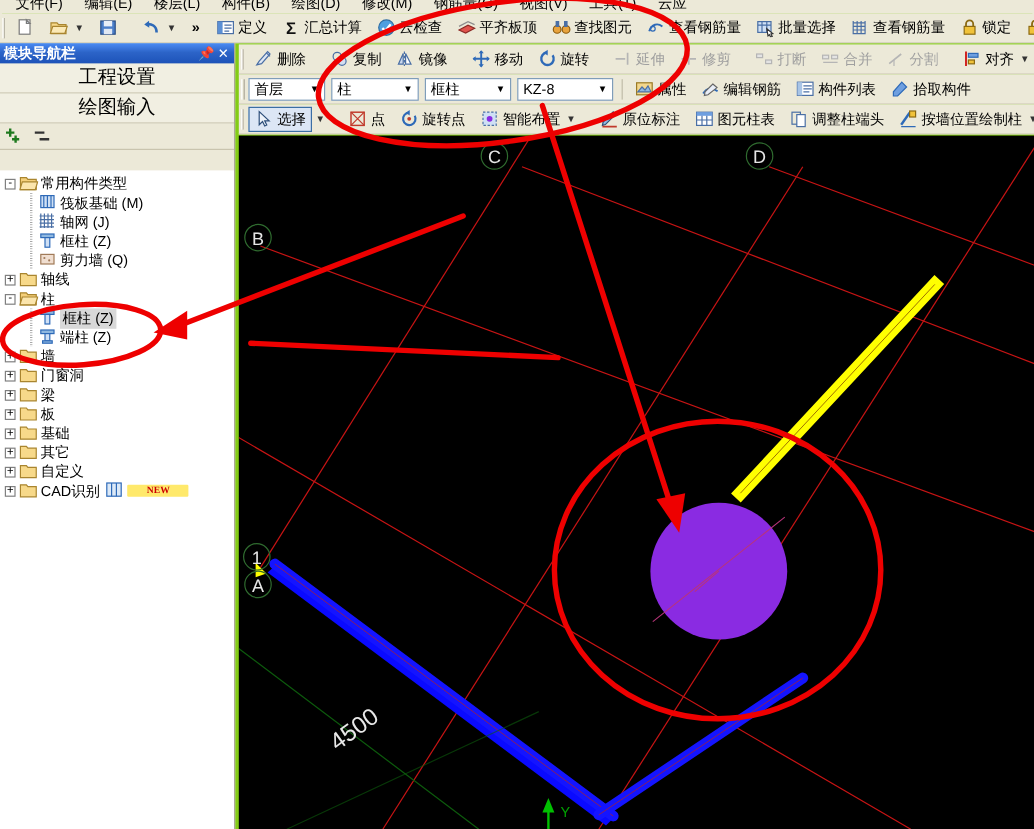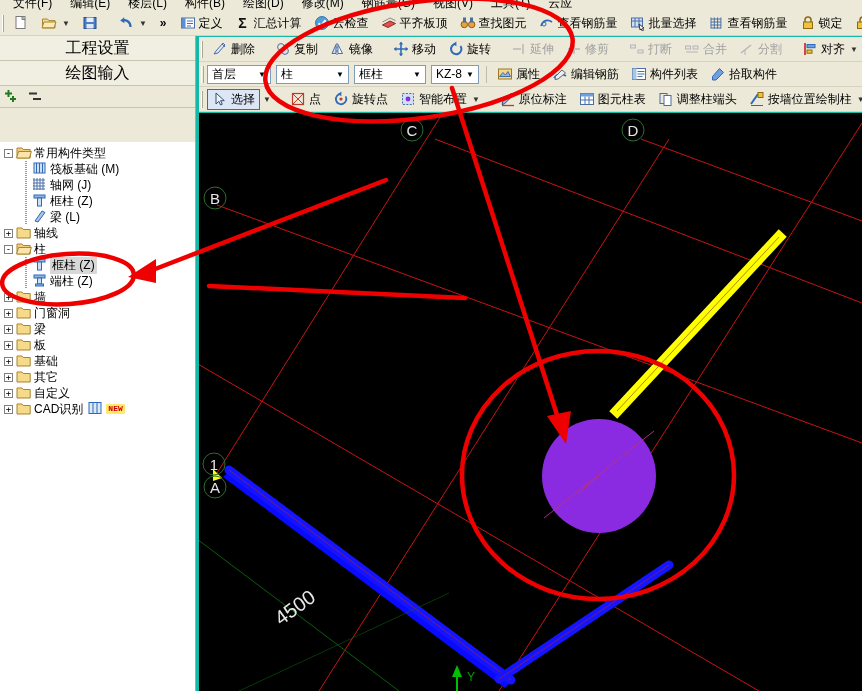--- a/index.html
+++ b/index.html
@@ -4,21 +4,21 @@
 <style>
   * { box-sizing: border-box; }
   html, body {
     margin: 0; padding: 0;
     width: 862px; height: 691px;
     overflow: hidden;
     font-family: "Liberation Sans", "DejaVu Sans", sans-serif;
     font-size: 12px;
     background: #ece9d8;
   }
-  #app { position: relative; width: 862px; height: 691px; background: #14b8a6; border-radius: 19px; }
+  #app { position: relative; width: 862px; height: 691px; background: #84cc16; border-radius: 19px; }
 
   
   .menubar {
     position: absolute; left: 0; top: -5px; width: 862px; height: 16px;
     background: #ece9d8;
     display: flex; align-items: center; padding-left: 4px;
     overflow: hidden;
   }
   .menubar .mi {
     padding: 0 9px; font-size: 12px; color: #000; white-space: nowrap;
@@ -84,22 +84,22 @@
   .nlabel.sel { background: #d8d8d8; padding: 0 2px; }
   .indent1 { padding-left: 4px; }
   .indent2 { padding-left: 20px; }
   .dotline {
     width: 12px; height: 16px; flex: 0 0 12px;
     background-image: linear-gradient(to bottom, #9a9a9a 1px, transparent 1px);
     background-size: 2px 2px; background-position: 5px 0; background-repeat: repeat-y;
   }
   .newbadge {
     background: #ffe96b; color: #c00; font-size: 8px; font-weight: bold;
-    padding: 0 2px; margin-left: 3px; border-radius: 1px; line-height: 10px;
-    font-family: Liberation Mono, monospace;
+    padding: 0 16px; margin-left: 3px; border-radius: 1px; line-height: 10px;
+    font-family: Liberation Serif, serif;
   }
 
   
   .canvas {
     position: absolute; left: 199px; top: 113px; width: 663px; height: 578px;
     background: #000; overflow: hidden;
   }
   .canvas svg { position: absolute; left: 0; top: 0; }
 
   
@@ -376,21 +376,21 @@
       <span style="font-size:8px;padding-right:4px;">▼</span>
     </div>
     <div style="position:relative;width:73px;height:19px;background:#fff;border:1px solid #7f9db9;display:flex;align-items:center;margin-right:5px;">
       <span style="padding-left:4px;flex:1;">柱</span>
       <span style="font-size:8px;padding-right:4px;">▼</span>
     </div>
     <div style="position:relative;width:72px;height:19px;background:#fff;border:1px solid #7f9db9;display:flex;align-items:center;margin-right:5px;">
       <span style="padding-left:4px;flex:1;">框柱</span>
       <span style="font-size:8px;padding-right:4px;">▼</span>
     </div>
-    <div style="position:relative;width:48px;height:19px;background:#fff;border:1px solid #7f9db9;display:flex;align-items:center;margin-right:3px;">
+    <div style="position:relative;width:80px;height:19px;background:#fff;border:1px solid #7f9db9;display:flex;align-items:center;margin-right:3px;">
       <span style="padding-left:4px;flex:1;font-family:'Liberation Sans',sans-serif;">KZ-8</span>
       <span style="font-size:8px;padding-right:4px;">▼</span>
     </div>
     <div class="sep"></div>
 
     <div class="tbitem">
       <span class="ic">
         <svg width="16" height="16">
             <rect x="1.5" y="3" width="13" height="10" fill="#f3d78d" stroke="#9a7a25"></rect>
             <path d="M2.5 10.5 L6 6.5 L8.5 9 L11 5.5 L13.5 10.5 Z" fill="#8fb8e0" stroke="#4a6fa5"></path>
@@ -508,20 +508,25 @@
             <path d="M2 14.5 h12" stroke="#2e6ab8"></path>
           </svg>
       </span>
       <span>按墙位置绘制柱</span>
       <span class="caret">▼</span>
     </div>
 
   </div>
 
   <div class="panel">
+    <div class="panel-title">
+      <span class="t">模块导航栏</span>
+      <span class="pbtn">📌</span>
+      <span class="pbtn">✕</span>
+    </div>
     <div class="navbtn">工程设置</div>
     <div class="navbtn">绘图输入</div>
     <div class="treetools">
       <span class="ic">
         <svg width="16" height="16">
             <path d="M1 4.5 h7 M4.5 1 v7" stroke="#1f7a1f" stroke-width="2"></path>
             <path d="M6 10 h6 M9 7 v6" stroke="#1f7a1f" stroke-width="2"></path>
           </svg>
       </span>
       <span class="ic">
@@ -571,24 +576,26 @@
               <rect x="2" y="2" width="11" height="3" fill="#8fb8e0" stroke="#2e6ab8"></rect>
               <rect x="5.5" y="5" width="4" height="8" fill="#cfe0f5" stroke="#2e6ab8"></rect>
             </svg>
         </span>
         <span class="nlabel">框柱 (Z)</span>
       </div>
       <div class="node indent2">
         <span class="dotline"></span>
         <span class="ic">
           <svg width="16" height="14">
-              <path d="M3 12 L10 2 L13 3.5 L6 13 Z" fill="#a8c4e6" stroke="#2e6ab8"></path>
-            </svg>
-        </span>
-        <span class="nlabel">梁 (L)</span>
+              <rect x="2" y="3" width="11" height="8" fill="#f0ded0" stroke="#a07a58"></rect>
+              <circle cx="5" cy="6" r=".9" fill="#a07a58"></circle>
+              <circle cx="9" cy="8" r=".9" fill="#a07a58"></circle>
+            </svg>
+        </span>
+        <span class="nlabel">剪力墙 (Q)</span>
       </div>
 
       <div class="node indent1">
         <span class="exp">+</span>
         <span class="ic">
           <svg width="16" height="15">
               <path d="M1 3 h5 l1.2 1.5 h7 v8.5 h-13.2 z" fill="#f7d98a" stroke="#a9852f"></path>
             </svg>
         </span>
         <span class="nlabel">轴线</span>

